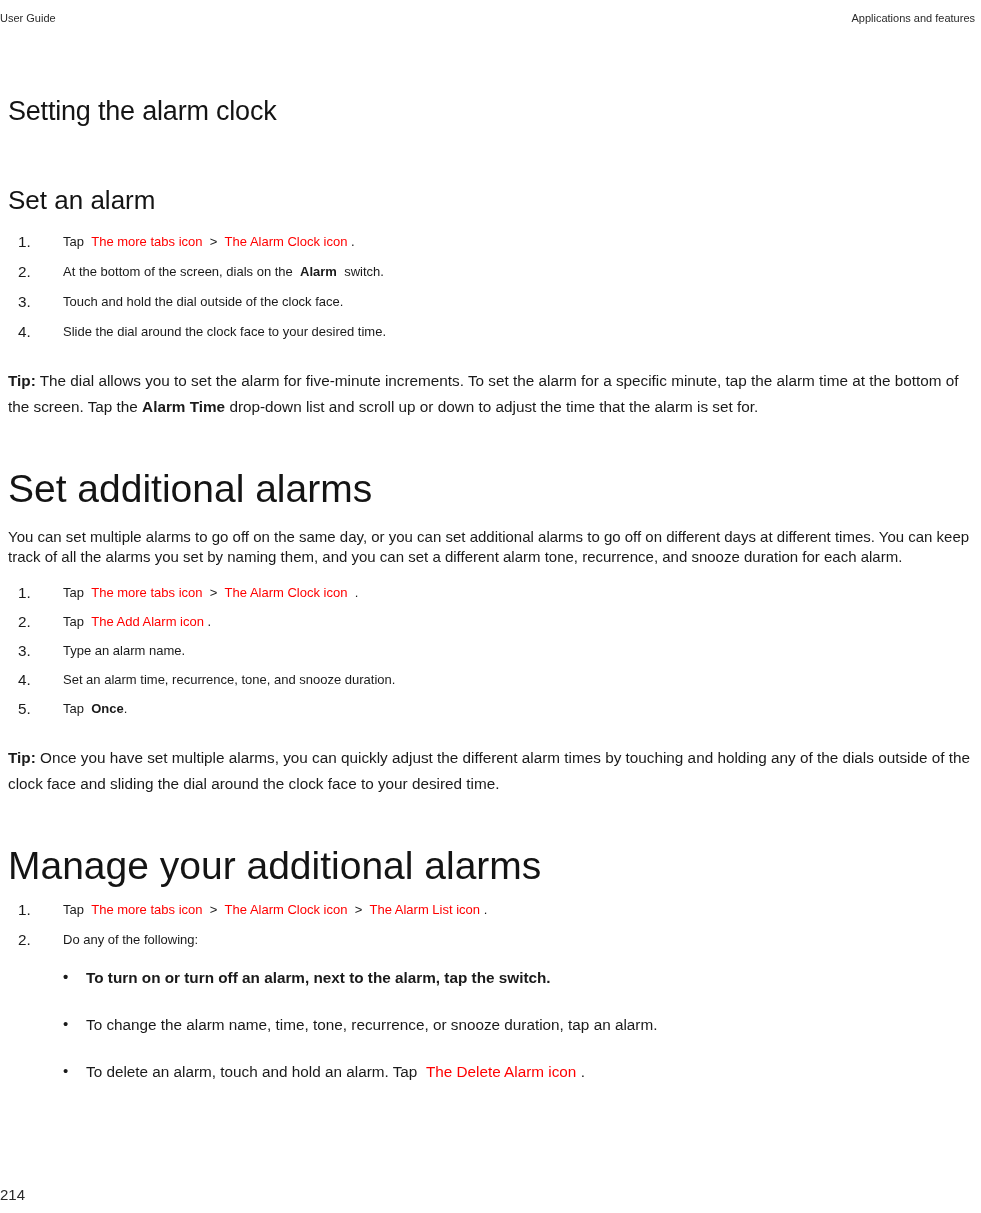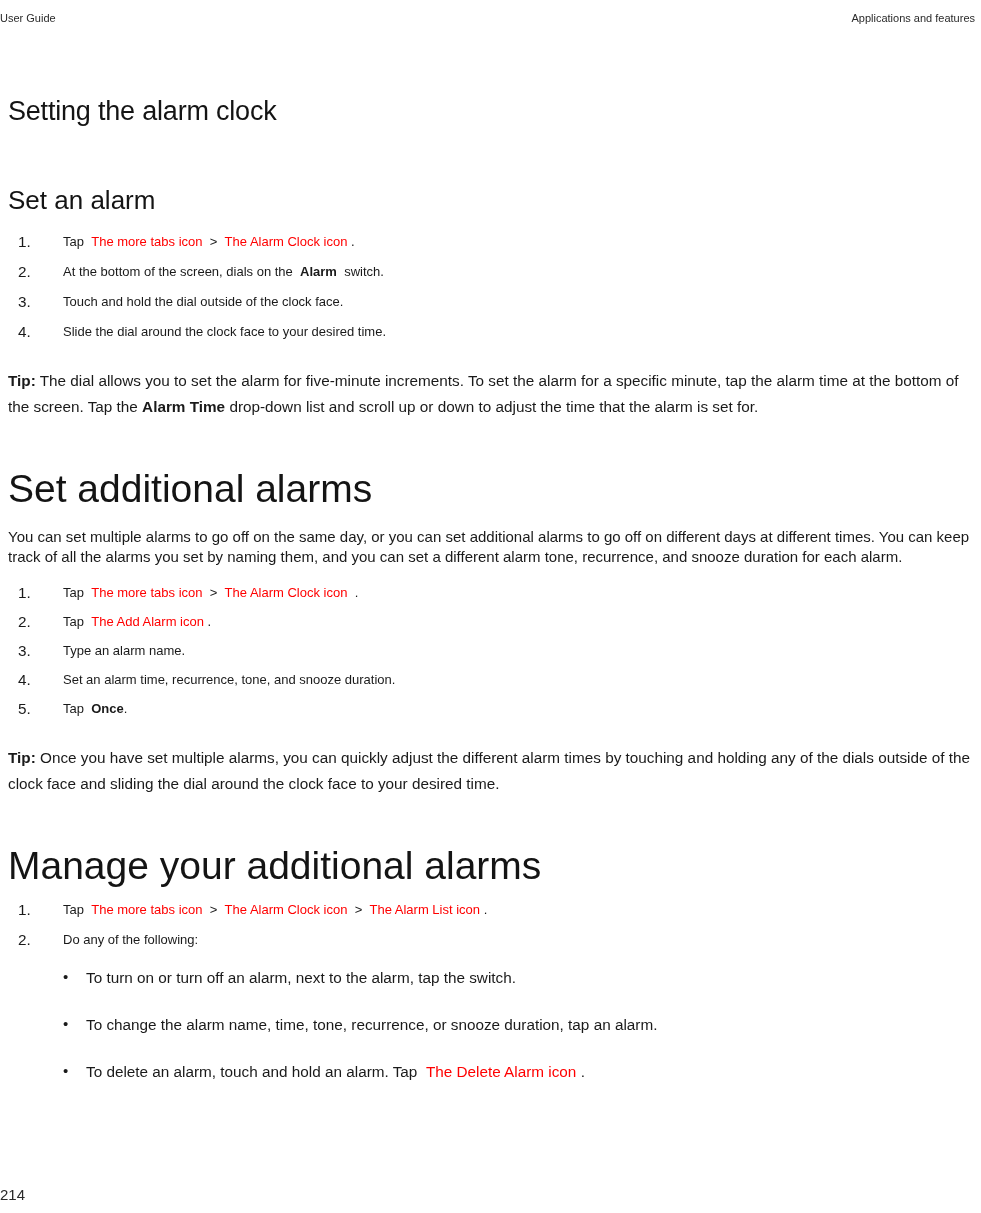--- a/index.html
+++ b/index.html
@@ -134,21 +134,21 @@
     padding: 0;
   }
   ul.sub-bullets > li {
     position: relative;
     padding-left: 78px;
     font-size: 15.3px;
     line-height: 20px;
     margin-top: 27px;
     color: #1a1a1a;
   }
-  ul.sub-bullets > li:first-child { margin-top: 0; }
+  ul.sub-bullets > li:first-child { margin-top: 0; font-weight: bold; }
   ul.sub-bullets > li::before {
     content: "\2022";
     position: absolute;
     left: 55px;
     top: -1px;
     font-size: 15px;
     line-height: 20px;
     color: #1a1a1a;
   }
 

